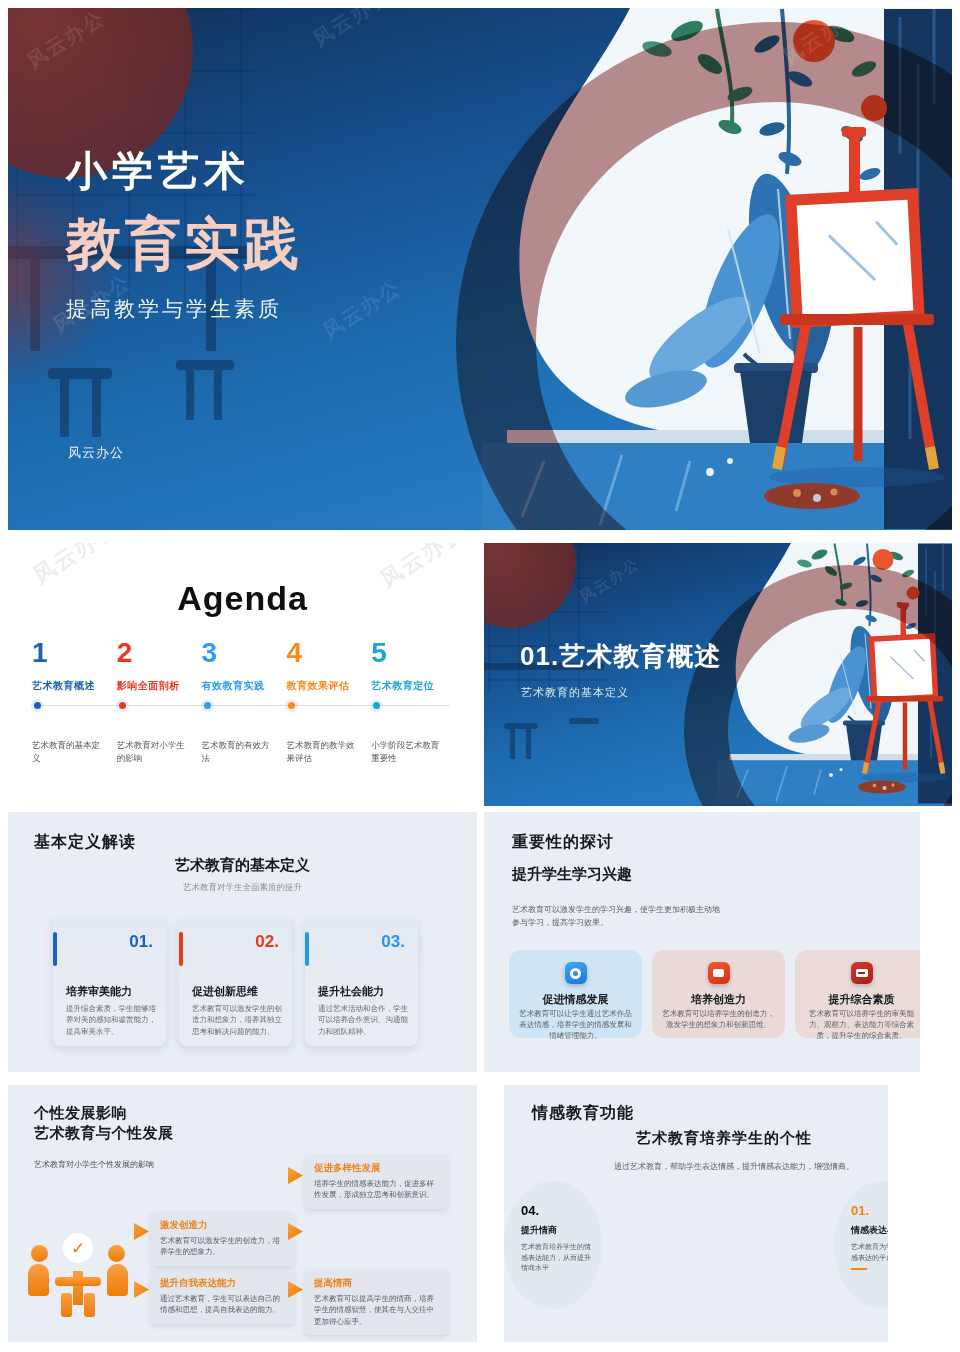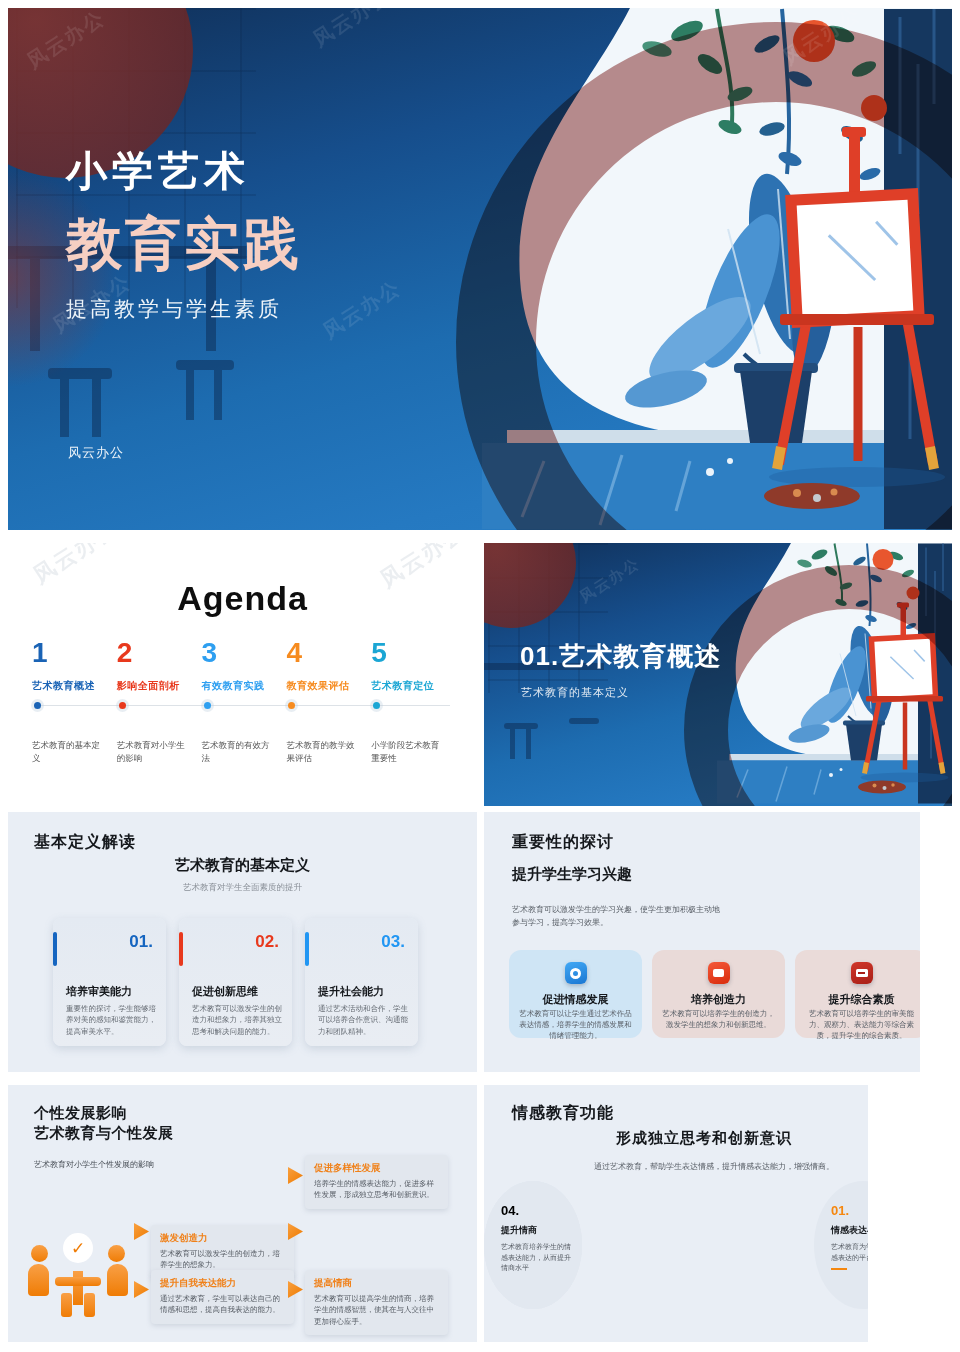--- a/index.html
+++ b/index.html
@@ -304,21 +304,21 @@
 
   <section class="slide gray-slide" style="left:8px;top:812px;width:469px;height:260px;">
     <div class="sl-header">基本定义解读</div>
     <div class="def-title">艺术教育的基本定义</div>
     <div class="def-sub">艺术教育对学生全面素质的提升</div>
     <div class="def-cards">
       <div class="def-card">
         <span class="def-bar"></span>
         <span class="def-num">01.</span>
         <div class="def-card-title">培养审美能力</div>
-        <div class="def-card-desc">重要性的探讨，学生能够培养对美的感知和鉴赏能力，提高审美水平。</div>
+        <div class="def-card-desc">提升综合素质，学生能够培养对美的感知和鉴赏能力，提高审美水平。</div>
       </div>
       <div class="def-card">
         <span class="def-bar"></span>
         <span class="def-num">02.</span>
         <div class="def-card-title">促进创新思维</div>
         <div class="def-card-desc">艺术教育可以激发学生的创造力和想象力，培养其独立思考和解决问题的能力。</div>
       </div>
       <div class="def-card">
         <span class="def-bar"></span>
         <span class="def-num">03.</span>
@@ -376,43 +376,43 @@
       <span class="pp-check">✓</span>
     </div>
 
     <span class="tri" style="left:280px;top:82px;"></span>
     <div class="per-item" style="left:297px;top:70px;">
       <div class="per-item-title">促进多样性发展</div>
       <div class="per-item-desc">培养学生的情感表达能力，促进多样性发展，形成独立思考和创新意识。</div>
     </div>
 
     <span class="tri" style="left:126px;top:138px;"></span>
-    <div class="per-item" style="left:143px;top:140px;font-family:Liberation Serif, serif;">
+    <div class="per-item" style="left:143px;top:127px;font-family:Liberation Serif, serif;">
       <div class="per-item-title">激发创造力</div>
       <div class="per-item-desc">艺术教育可以激发学生的创造力，培养学生的想象力。</div>
     </div>
 
     <span class="tri" style="left:280px;top:138px;"></span>
 
     <span class="tri" style="left:126px;top:196px;"></span>
     <div class="per-item" style="left:143px;top:185px;">
       <div class="per-item-title">提升自我表达能力</div>
       <div class="per-item-desc">通过艺术教育，学生可以表达自己的情感和思想，提高自我表达的能力。</div>
     </div>
 
     <span class="tri" style="left:280px;top:196px;"></span>
     <div class="per-item" style="left:297px;top:185px;">
       <div class="per-item-title">提高情商</div>
       <div class="per-item-desc">艺术教育可以提高学生的情商，培养学生的情感智慧，使其在与人交往中更加得心应手。</div>
     </div>
   </section>
 
-  <section class="slide gray-slide" style="left:484px;top:1085px;width:384px;height:257px;">
+  <section class="slide gray-slide" style="left:504px;top:1085px;width:384px;height:257px;">
     <div class="sl-header" style="left:28px;top:18px;">情感教育功能</div>
-    <div class="emo-title">形成独立思考和创新意识</div>
+    <div class="emo-title">艺术教育培养学生的个性</div>
     <div class="emo-sub">通过艺术教育，帮助学生表达情感，提升情感表达能力，增强情商。</div>
 
     <div class="emo-oval">
       <div class="emo-content">
         <div class="emo-num">01.</div>
         <div class="emo-item-title">情感表达与艺教</div>
         <div class="emo-item-desc">艺术教育为学生提供情感表达的平台和方式</div>
         <div class="emo-line"></div>
       </div>
     </div>

